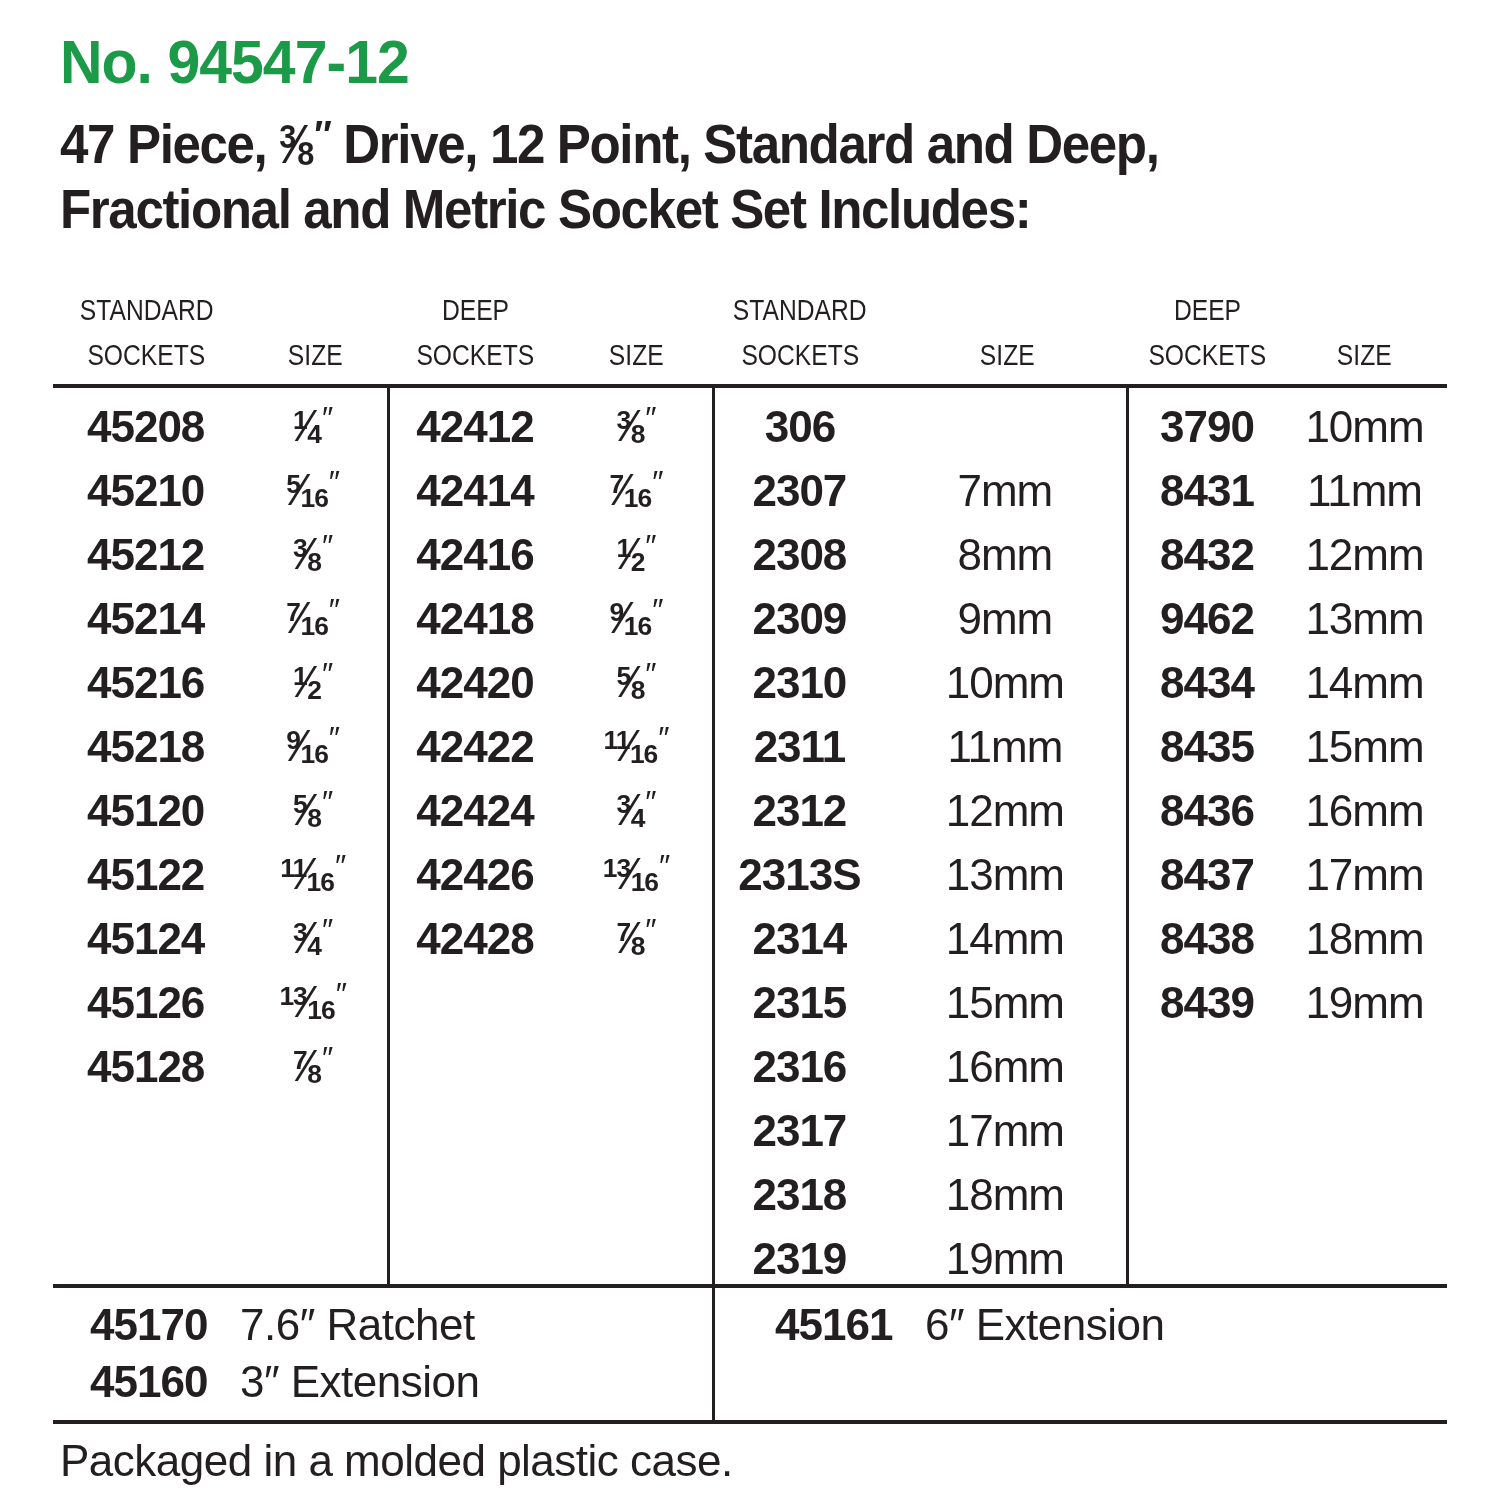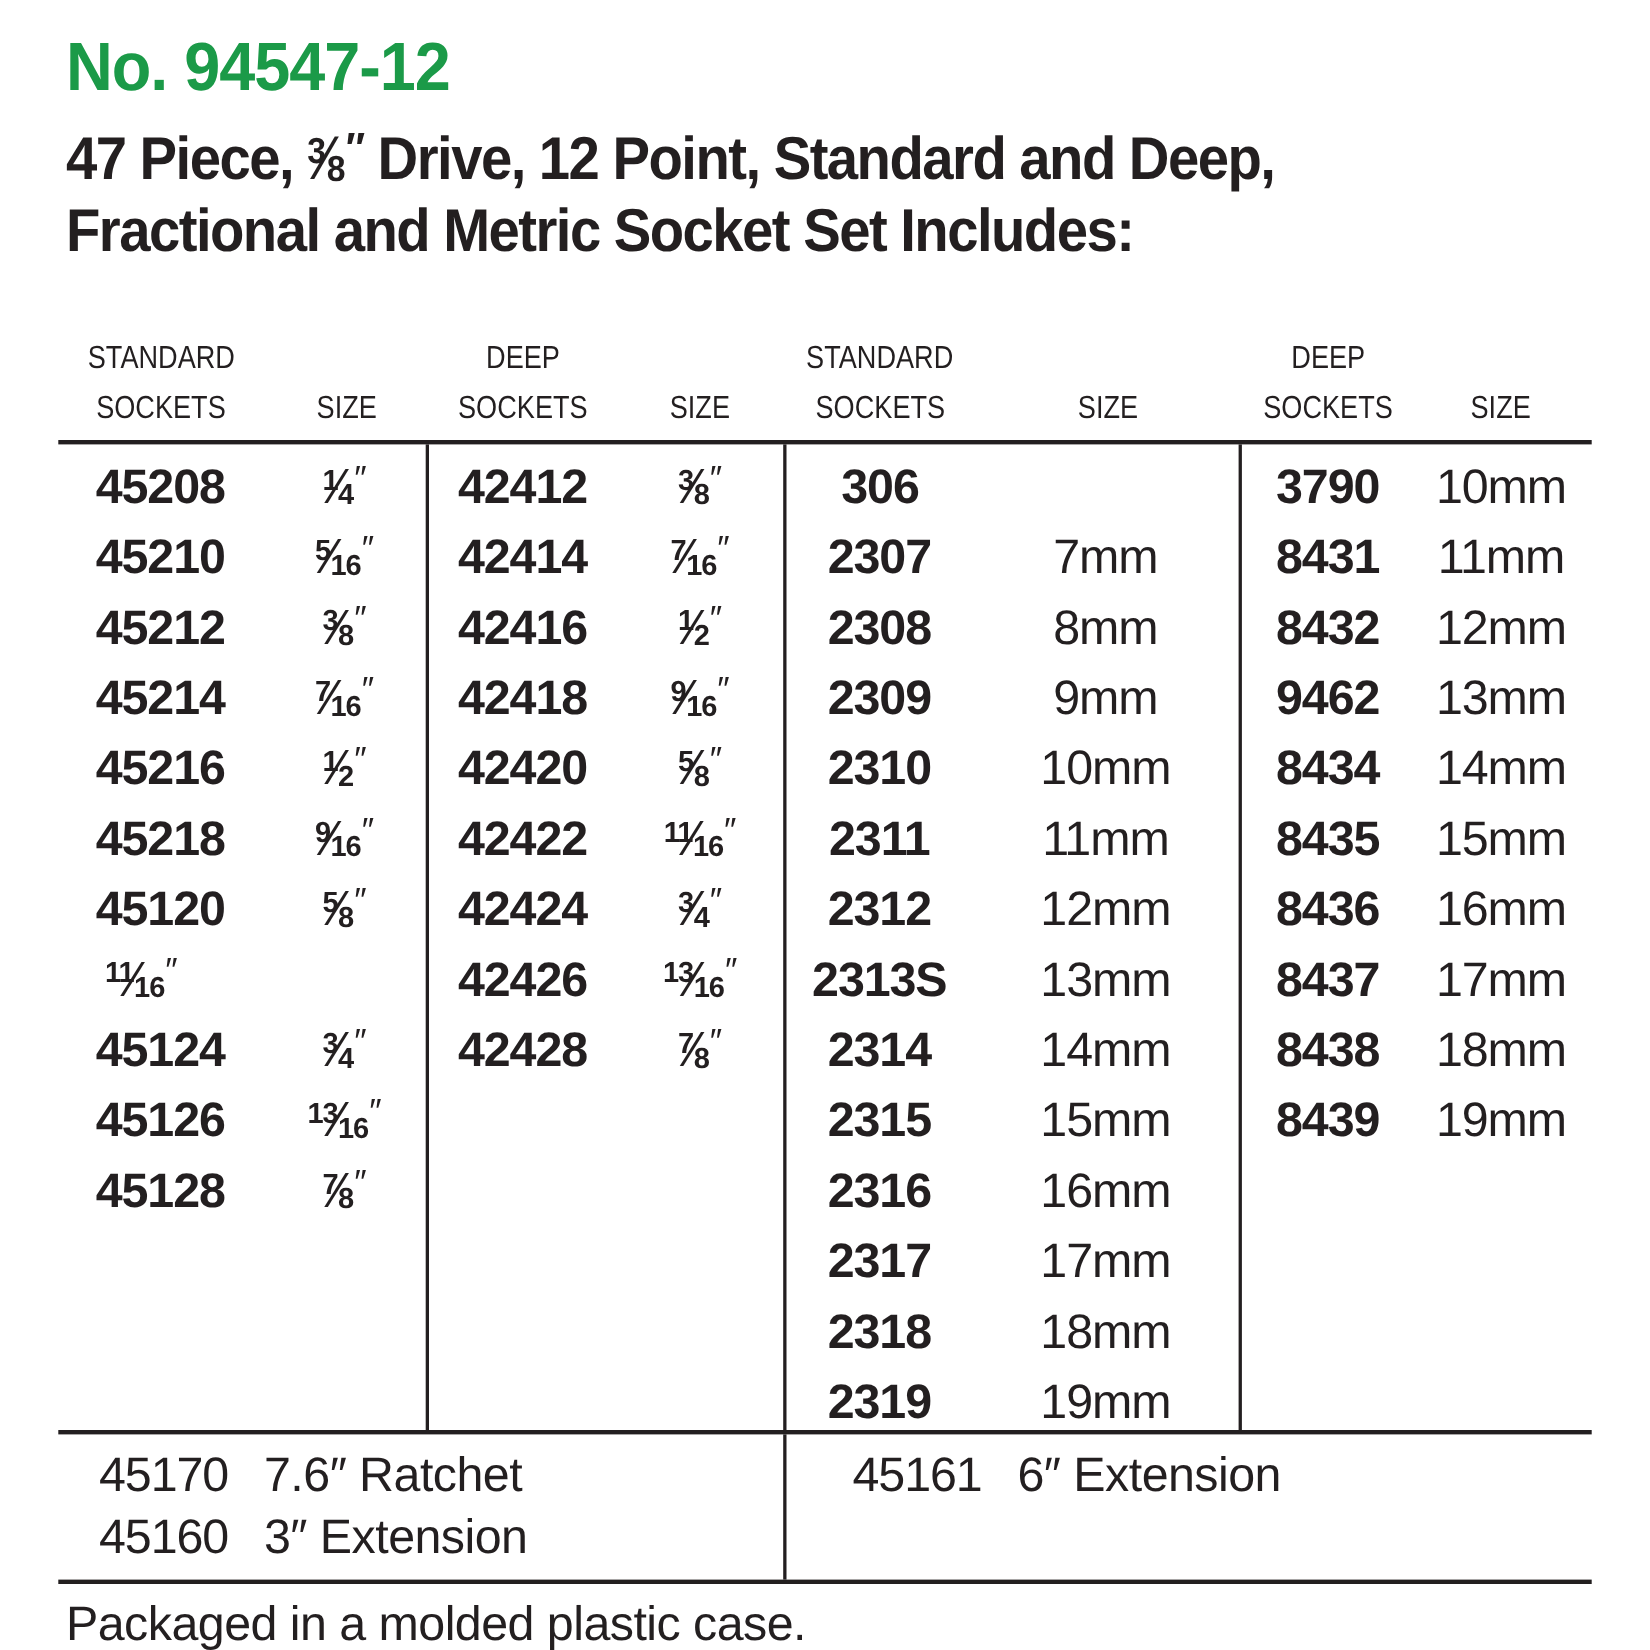--- a/index.html
+++ b/index.html
@@ -30,21 +30,21 @@
   .fnum { font-size: .6em; vertical-align: .45em; letter-spacing: -1px; }
   .fden { font-size: .6em; vertical-align: -.06em; letter-spacing: -1px; }
   .fsl  { font-size: 1.02em; margin: 0 -3px; font-weight: 400; }
   .fprime { font-size: .72em; vertical-align: .38em; margin-left: 1px; }
   .title .fnum, .title .fden { font-weight: 700; }
 
   
   .spec-table { width: 1394px; margin-top: 46px; }
   .thead { display: flex; border-bottom: 4px solid #231f20; padding-bottom: 6px; }
   .thead .hgroup { display: flex; }
-  .hpart { display: flex; flex-direction: column; justify-content: flex-end; align-items: center; margin-top: 16px; }
+  .hpart { display: flex; flex-direction: column; justify-content: flex-end; align-items: center; }
   .hsize { display: flex; align-items: flex-end; justify-content: center; }
   .hlabel {
     font-size: 29px; line-height: 45px; letter-spacing: 0;
     transform: scaleX(.85); transform-origin: center; white-space: nowrap;
   }
 
   .tbody { display: flex; }
   .tbody .bgroup { }
   .tbody .bgroup:not(:last-child) { border-right: 3px solid #231f20; }
   .trow { display: flex; align-items: flex-end; height: 64px; }
@@ -64,21 +64,21 @@
   [data-col="3"] .wpart { width: 156px; } [data-col="3"] .wsize { width: 159px; }
 
   
   .tfoot {
     display: flex; min-height: 118px;
     border-top: 4px solid #231f20; border-bottom: 4px solid #231f20;
   }
   .tfoot .acc-left  { width: 662px; border-right: 3px solid #231f20; padding: 8px 0 10px 37px; }
   .tfoot .acc-right { flex: 1; padding: 8px 0 10px 60px; }
   .acc-row { display: flex; align-items: center; height: 57px; }
-  .acc-part { font-weight: 400; font-size: 44px; letter-spacing: -1px; width: 150px; }
+  .acc-part { font-weight: 700; font-size: 44px; letter-spacing: -1px; width: 150px; }
   .acc-desc { font-size: 44px; letter-spacing: -.5px; }
 
   .foot-note { margin: 12px 0 0 7px; font-size: 44px; letter-spacing: -.5px; }
 </style>
 </head>
 <body>
 
 <div class="page">
 
   <div class="prod-no" style="color: rgb(27, 154, 72);">No. 94547-12</div>
@@ -153,20 +153,21 @@
           </div>
           <div class="trow">
             <div class="cell part wpart">45218</div>
             <div class="cell size wsize"><span class="frac"><span class="fnum">9</span><span class="fsl">⁄</span><span class="fden">16</span></span><span class="fprime">″</span></div>
           </div>
           <div class="trow">
             <div class="cell part wpart">45120</div>
             <div class="cell size wsize"><span class="frac"><span class="fnum">5</span><span class="fsl">⁄</span><span class="fden">8</span></span><span class="fprime">″</span></div>
           </div>
           <div class="trow">
+            <div class="cell part wpart">45122</div>
             <div class="cell size wsize"><span class="frac"><span class="fnum">11</span><span class="fsl">⁄</span><span class="fden">16</span></span><span class="fprime">″</span></div>
           </div>
           <div class="trow">
             <div class="cell part wpart">45124</div>
             <div class="cell size wsize"><span class="frac"><span class="fnum">3</span><span class="fsl">⁄</span><span class="fden">4</span></span><span class="fprime">″</span></div>
           </div>
           <div class="trow">
             <div class="cell part wpart">45126</div>
             <div class="cell size wsize"><span class="frac"><span class="fnum">13</span><span class="fsl">⁄</span><span class="fden">16</span></span><span class="fprime">″</span></div>
           </div>

